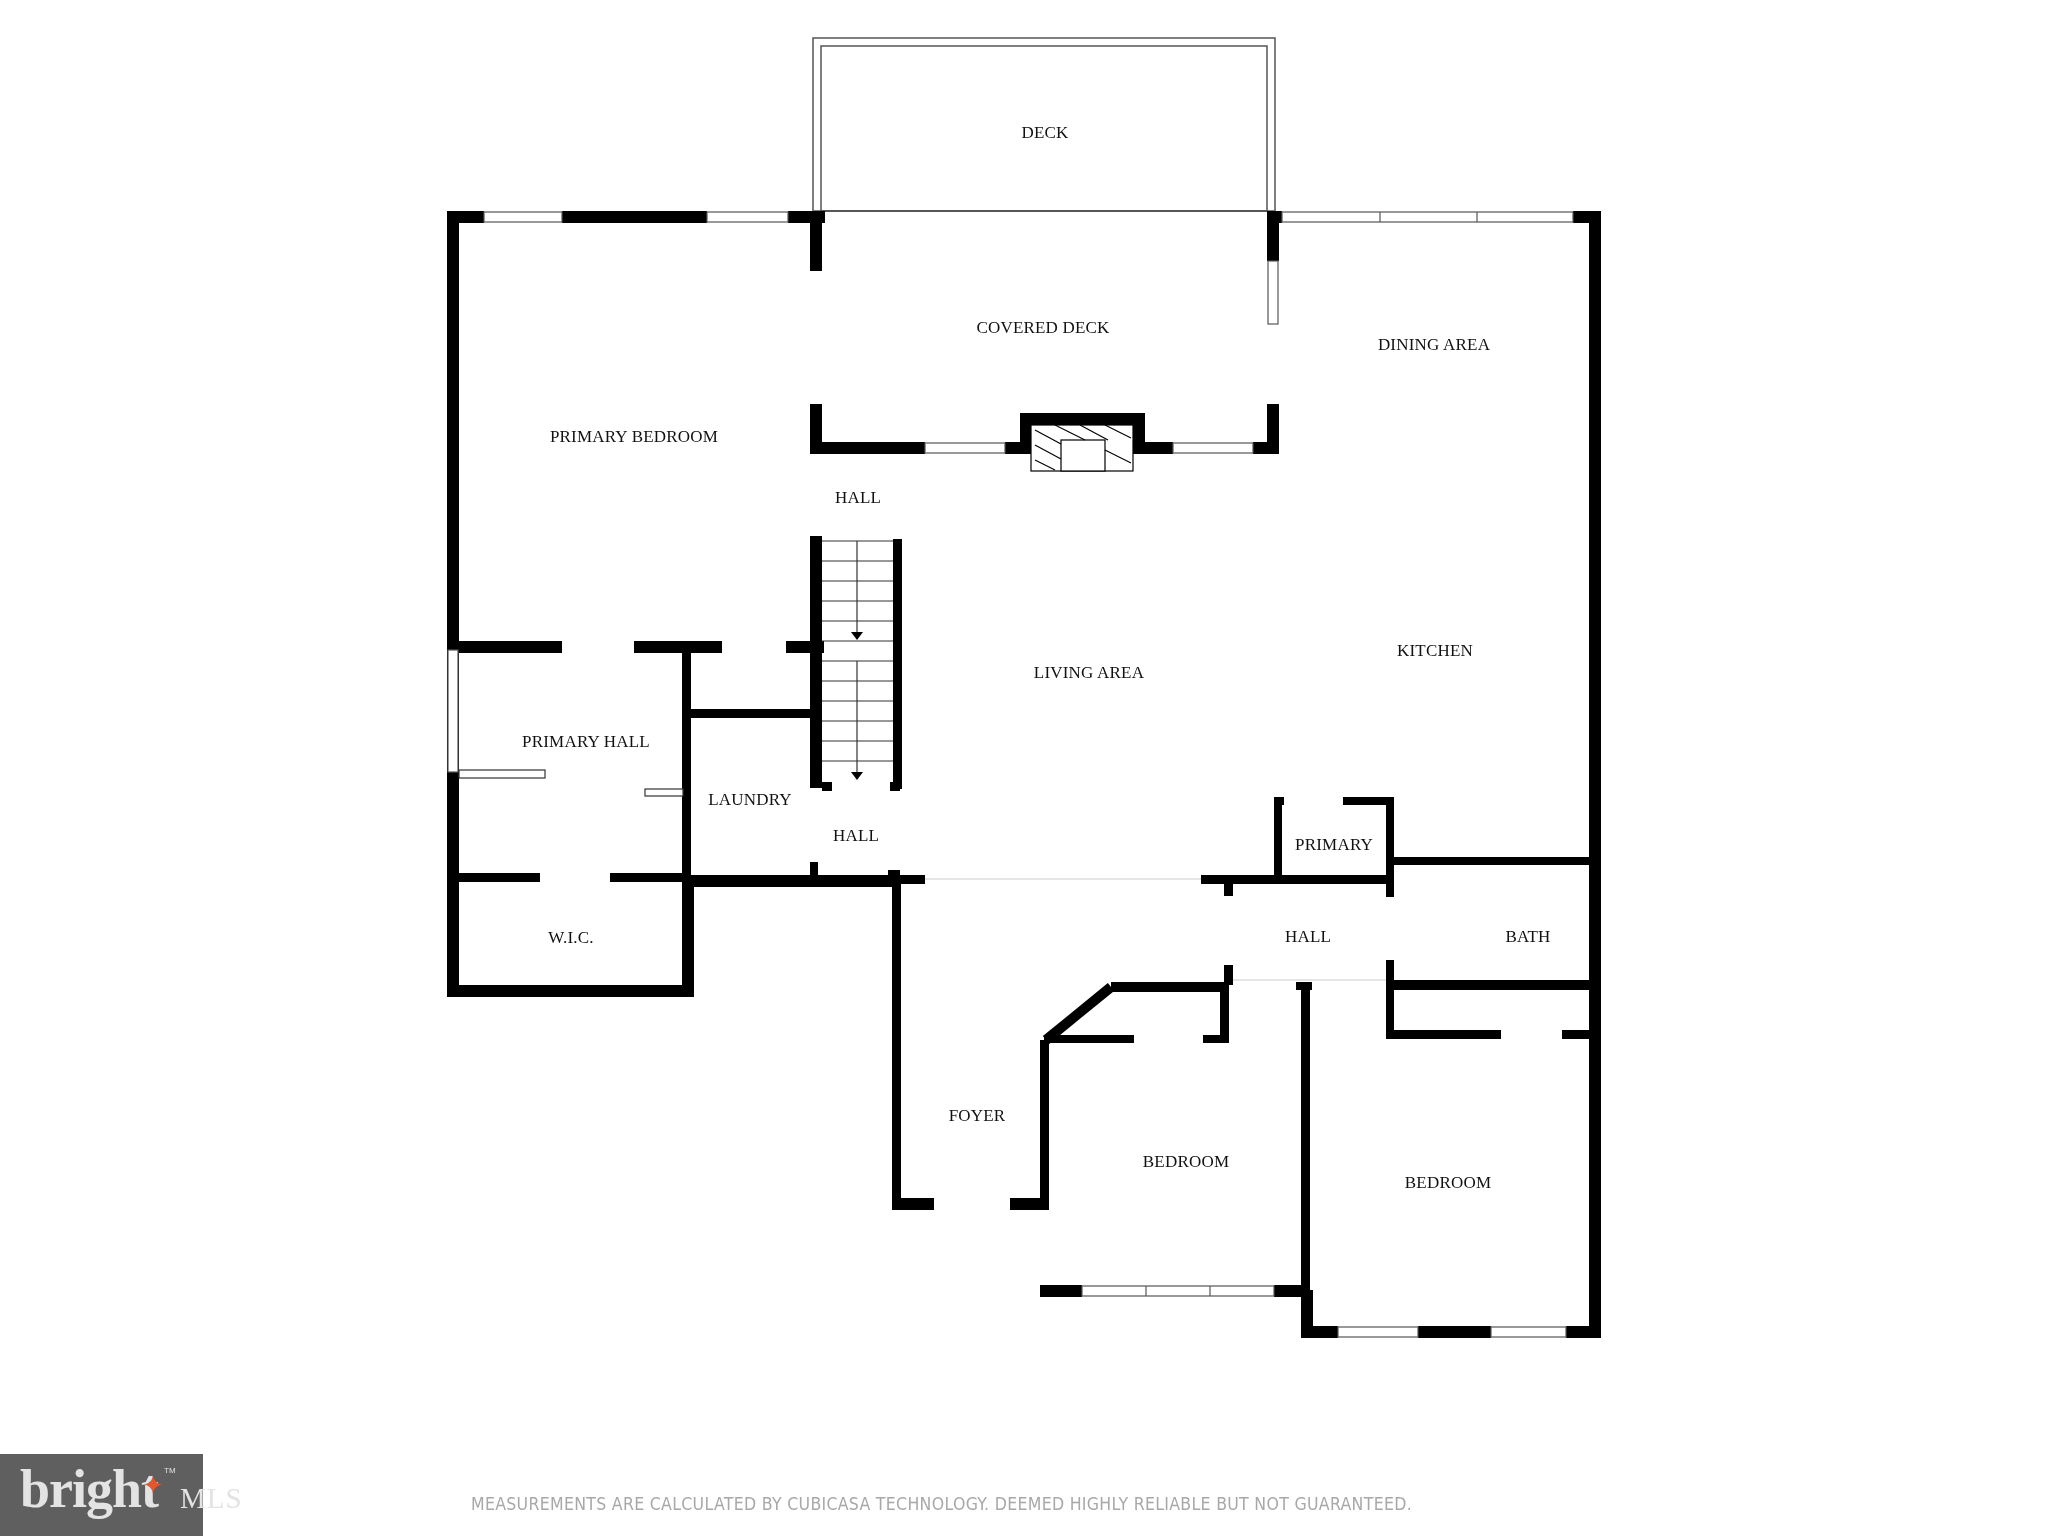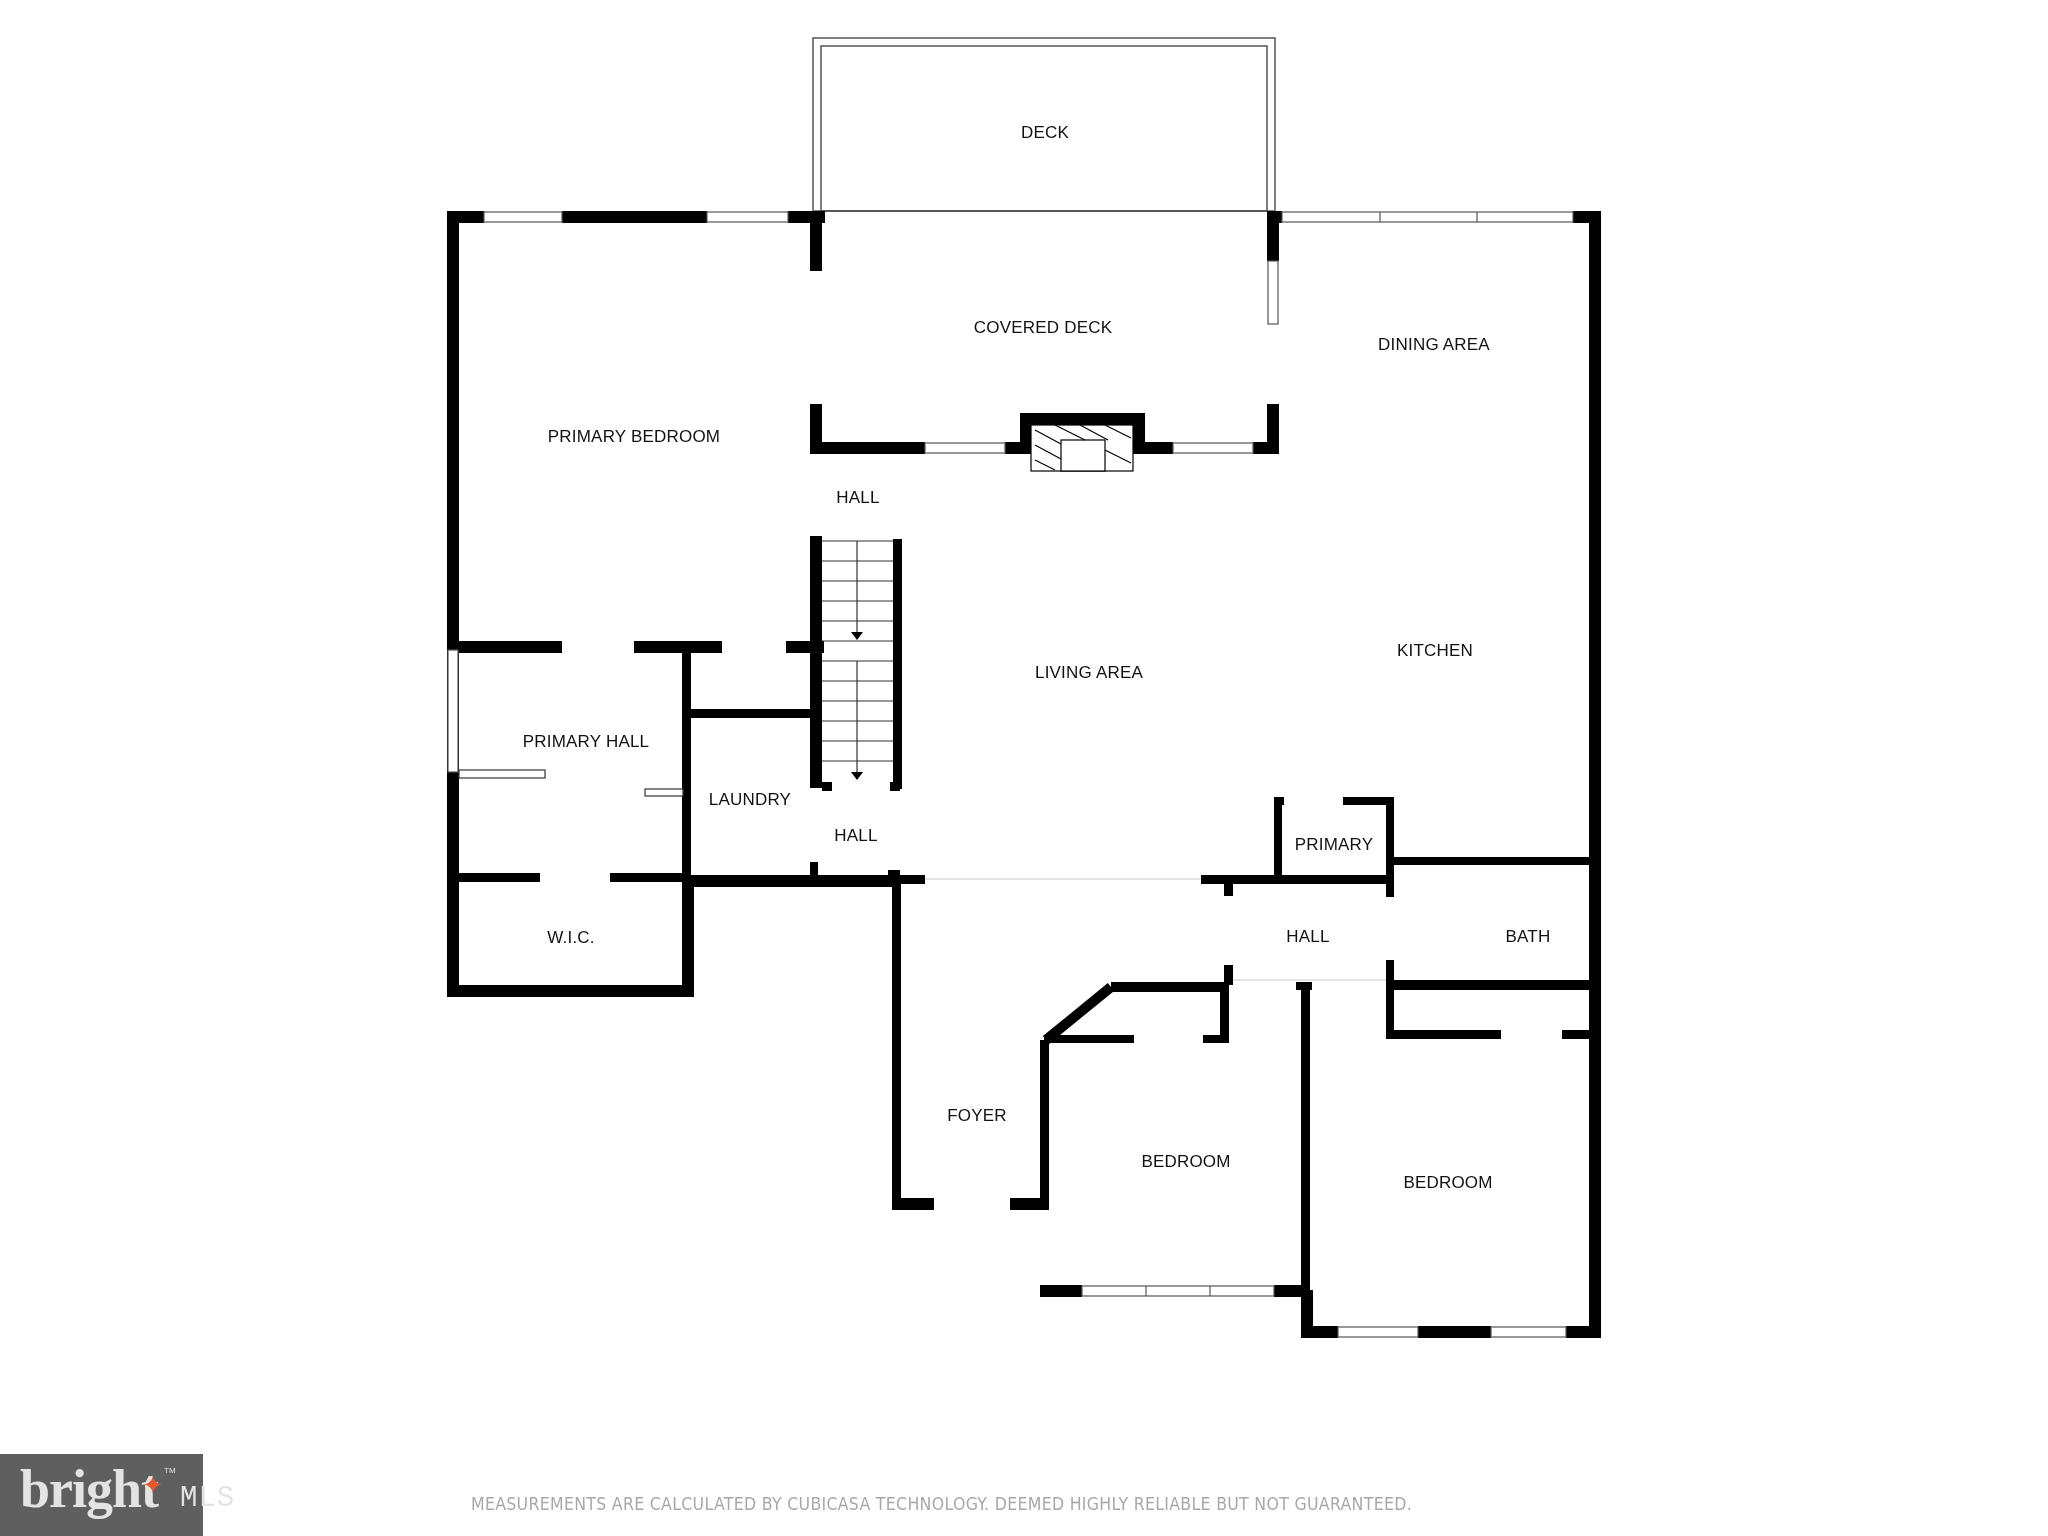--- a/index.html
+++ b/index.html
@@ -1,24 +1,24 @@
 <!DOCTYPE html>
 <html><head>
   <meta charset="utf-8">
   <style>
     html, body { margin: 0; padding: 0; background: #ffffff; }
     body { width: 2048px; height: 1536px; position: relative; overflow: hidden; font-family: "Liberation Sans", sans-serif; }
     #plan { position: absolute; left: 0; top: 0; width: 2048px; height: 1536px; }
-    .room-label { position: absolute; transform: translate(-50%, -50%); font-family: Liberation Sans, sans-serif; font-size: 17px; color: #111111; white-space: nowrap; letter-spacing: 0.2px; }
+    .room-label { position: absolute; transform: translate(-50%, -50%); font-family: Liberation Serif, serif; font-size: 17px; color: #111111; white-space: nowrap; letter-spacing: 0.2px; }
     .disclaimer { position: absolute; left: 471px; top: 1494px; font-family: "DejaVu Sans", sans-serif; font-size: 17px; color: #a8a8a8; letter-spacing: 0.3px; white-space: nowrap; transform: scaleX(0.93); transform-origin: left top; }
     .logo { position: absolute; left: 0; top: 1454px; width: 203px; height: 82px; background: #5f5f5f; }
     .logo .word { position: absolute; left: 20px; top: 4px; font-family: "Liberation Serif", serif; font-size: 54px; font-weight: bold; color: #e3e3e3; letter-spacing: -1px; }
     .logo .spark { position: absolute; left: 142px; top: 18px; color: #e4572e; font-size: 26px; line-height: 1; }
     .logo .tm { position: absolute; left: 164px; top: 12px; font-size: 8px; color: #e3e3e3; font-family: "Liberation Sans", sans-serif; }
-    .logo .mls { position: absolute; left: 180px; top: 28px; font-size: 29px; color: #e3e3e3; font-family: Liberation Mono, monospace; letter-spacing: 1px; }
+    .logo .mls { position: absolute; left: 180px; top: 28px; font-size: 29px; color: #e3e3e3; font-family: Liberation Serif, serif; letter-spacing: 1px; }
   </style>
 </head>
 <body>
 
 <svg id="plan" viewBox="0 0 2048 1536" xmlns="http://www.w3.org/2000/svg">
 
   <g fill="none" stroke="#555" stroke-width="1.5">
     <rect x="813" y="38" width="462" height="173"></rect>
     <rect x="821" y="46" width="446" height="165"></rect>
     <line x1="821" y1="211" x2="1267" y2="211"></line>

